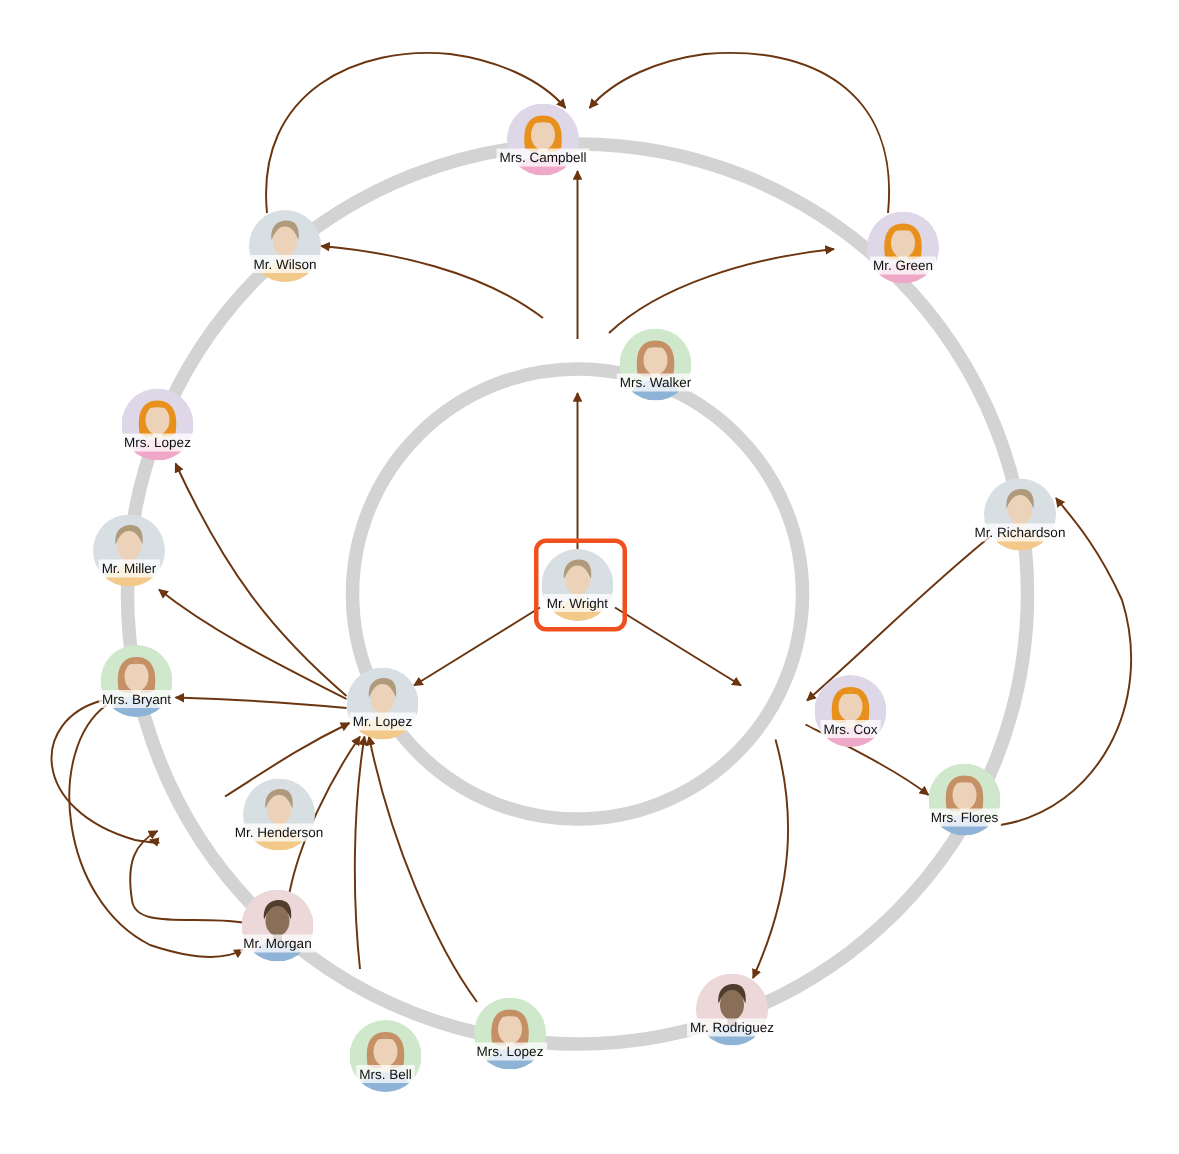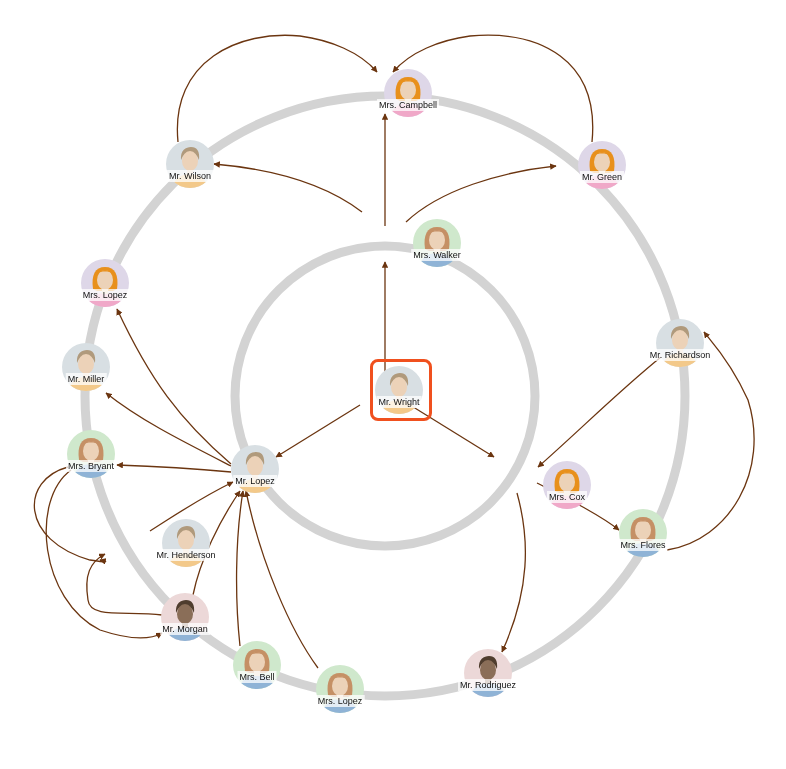--- a/index.html
+++ b/index.html
@@ -43,21 +43,21 @@
       <path d="M537,483 C570,500 600,515 619,530" fill="none" stroke="#6b3510" stroke-width="1.3" marker-end="url(#arrow)"></path>
       <path d="M517,493 C530,540 530,590 502,652" fill="none" stroke="#6b3510" stroke-width="1.3" marker-end="url(#arrow)"></path>
       <path d="M667,550 C730,540 770,470 748,400 C730,360 710,340 704,332" fill="none" stroke="#6b3510" stroke-width="1.3" marker-end="url(#arrow)"></path>
       <path d="M68,467 C20,480 20,540 90,560 C110,563 108,562 100,560" fill="none" stroke="#6b3510" stroke-width="1.3" marker-end="url(#arrow)"></path>
       <path d="M71,470 C30,500 40,600 100,630 C130,640 150,640 162,633" fill="none" stroke="#6b3510" stroke-width="1.3" marker-end="url(#arrow)"></path>
       <path d="M162,615 C130,610 90,620 88,600 C84,575 90,562 105,554" fill="none" stroke="#6b3510" stroke-width="1.3" marker-end="url(#arrow)"></path>
     </g>
 </svg>
 
 <div id="nodes">
-    <div class="node selected" style="left: 399px; top: 390px; text-align: right;">
+    <div class="node selected" style="left: 385px; top: 390px; text-align: right;">
       <div class="sel-box"></div>
       <div class="circle"><svg width="48" height="48" viewBox="0 0 48 48">
       <rect width="48" height="48" fill="#d8dfe3"></rect>
       <path d="M6,48 C8,38 16,34 24,34 C32,34 40,38 42,48 Z" fill="#f3c98a"></path>
       <path d="M15,20 C14,10 20,7 25,7 C31,7 34,11 33,20 L31,16 C28,13 20,13 17,16 Z" fill="#b09a7c"></path>
       <ellipse cx="24" cy="21" rx="8" ry="10" fill="#ecd2b8"></ellipse>
       <rect x="21" y="28" width="6" height="7" fill="#ecd2b8"></rect>
 
     </svg></div>
       <div class="label">Mr. Wright</div>
@@ -77,32 +77,32 @@
       <div class="circle"><svg width="48" height="48" viewBox="0 0 48 48">
       <rect width="48" height="48" fill="#d8dfe3"></rect>
       <path d="M6,48 C8,38 16,34 24,34 C32,34 40,38 42,48 Z" fill="#f3c98a"></path>
       <path d="M15,20 C14,10 20,7 25,7 C31,7 34,11 33,20 L31,16 C28,13 20,13 17,16 Z" fill="#b09a7c"></path>
       <ellipse cx="24" cy="21" rx="8" ry="10" fill="#ecd2b8"></ellipse>
       <rect x="21" y="28" width="6" height="7" fill="#ecd2b8"></rect>
 
     </svg></div>
       <div class="label">Mr. Lopez</div>
     </div>
-    <div class="node" style="left: 515px; top: 485px; margin-left: 28px;">
+    <div class="node" style="left: 515px; top: 474px; margin-left: 28px;">
       <div class="circle"><svg width="48" height="48" viewBox="0 0 48 48">
       <rect width="48" height="48" fill="#ded7e8"></rect>
       <path d="M6,48 C8,38 16,34 24,34 C32,34 40,38 42,48 Z" fill="#f0a8c8"></path>
       <path d="M12,30 C10,16 14,8 24,8 C34,8 38,16 36,30 L32,32 L16,32 Z" fill="#e8901c"></path>
       <ellipse cx="24" cy="21" rx="8" ry="10" fill="#ecd2b8"></ellipse>
       <rect x="21" y="28" width="6" height="7" fill="#ecd2b8"></rect>
       <path d="M16,14 C18,10 30,10 32,14 C28,12 20,12 16,14 Z" fill="#e8901c"></path>
     </svg></div>
       <div class="label">Mrs. Cox</div>
     </div>
-    <div class="node" style="left: 408px; top: 93px;">
+    <div class="node" style="left: 362px; top: 93px;">
       <div class="circle"><svg width="48" height="48" viewBox="0 0 48 48">
       <rect width="48" height="48" fill="#ded7e8"></rect>
       <path d="M6,48 C8,38 16,34 24,34 C32,34 40,38 42,48 Z" fill="#f0a8c8"></path>
       <path d="M12,30 C10,16 14,8 24,8 C34,8 38,16 36,30 L32,32 L16,32 Z" fill="#e8901c"></path>
       <ellipse cx="24" cy="21" rx="8" ry="10" fill="#ecd2b8"></ellipse>
       <rect x="21" y="28" width="6" height="7" fill="#ecd2b8"></rect>
       <path d="M16,14 C18,10 30,10 32,14 C28,12 20,12 16,14 Z" fill="#e8901c"></path>
     </svg></div>
       <div class="label">Mrs. Campbell</div>
     </div>
@@ -198,21 +198,21 @@
       <div class="circle"><svg width="48" height="48" viewBox="0 0 48 48">
       <rect width="48" height="48" fill="#ecd8d8"></rect>
       <path d="M6,48 C8,38 16,34 24,34 C32,34 40,38 42,48 Z" fill="#8fb3d6"></path>
       <path d="M15,20 C14,10 20,7 25,7 C31,7 34,11 33,20 L31,16 C28,13 20,13 17,16 Z" fill="#4f3d2e"></path>
       <ellipse cx="24" cy="21" rx="8" ry="10" fill="#8a6e58"></ellipse>
       <rect x="21" y="28" width="6" height="7" fill="#8a6e58"></rect>
 
     </svg></div>
       <div class="label">Mr. Morgan</div>
     </div>
-    <div class="node" style="left: 257px; top: 665px;">
+    <div class="node" style="left: 257px; top: 704px;">
       <div class="circle"><svg width="48" height="48" viewBox="0 0 48 48">
       <rect width="48" height="48" fill="#cfe8cc"></rect>
       <path d="M6,48 C8,38 16,34 24,34 C32,34 40,38 42,48 Z" fill="#8fb3d6"></path>
       <path d="M12,30 C10,16 14,8 24,8 C34,8 38,16 36,30 L32,32 L16,32 Z" fill="#c59065"></path>
       <ellipse cx="24" cy="21" rx="8" ry="10" fill="#ecd2b8"></ellipse>
       <rect x="21" y="28" width="6" height="7" fill="#ecd2b8"></rect>
       <path d="M16,14 C18,10 30,10 32,14 C28,12 20,12 16,14 Z" fill="#c59065"></path>
     </svg></div>
       <div class="label">Mrs. Bell</div>
     </div>

